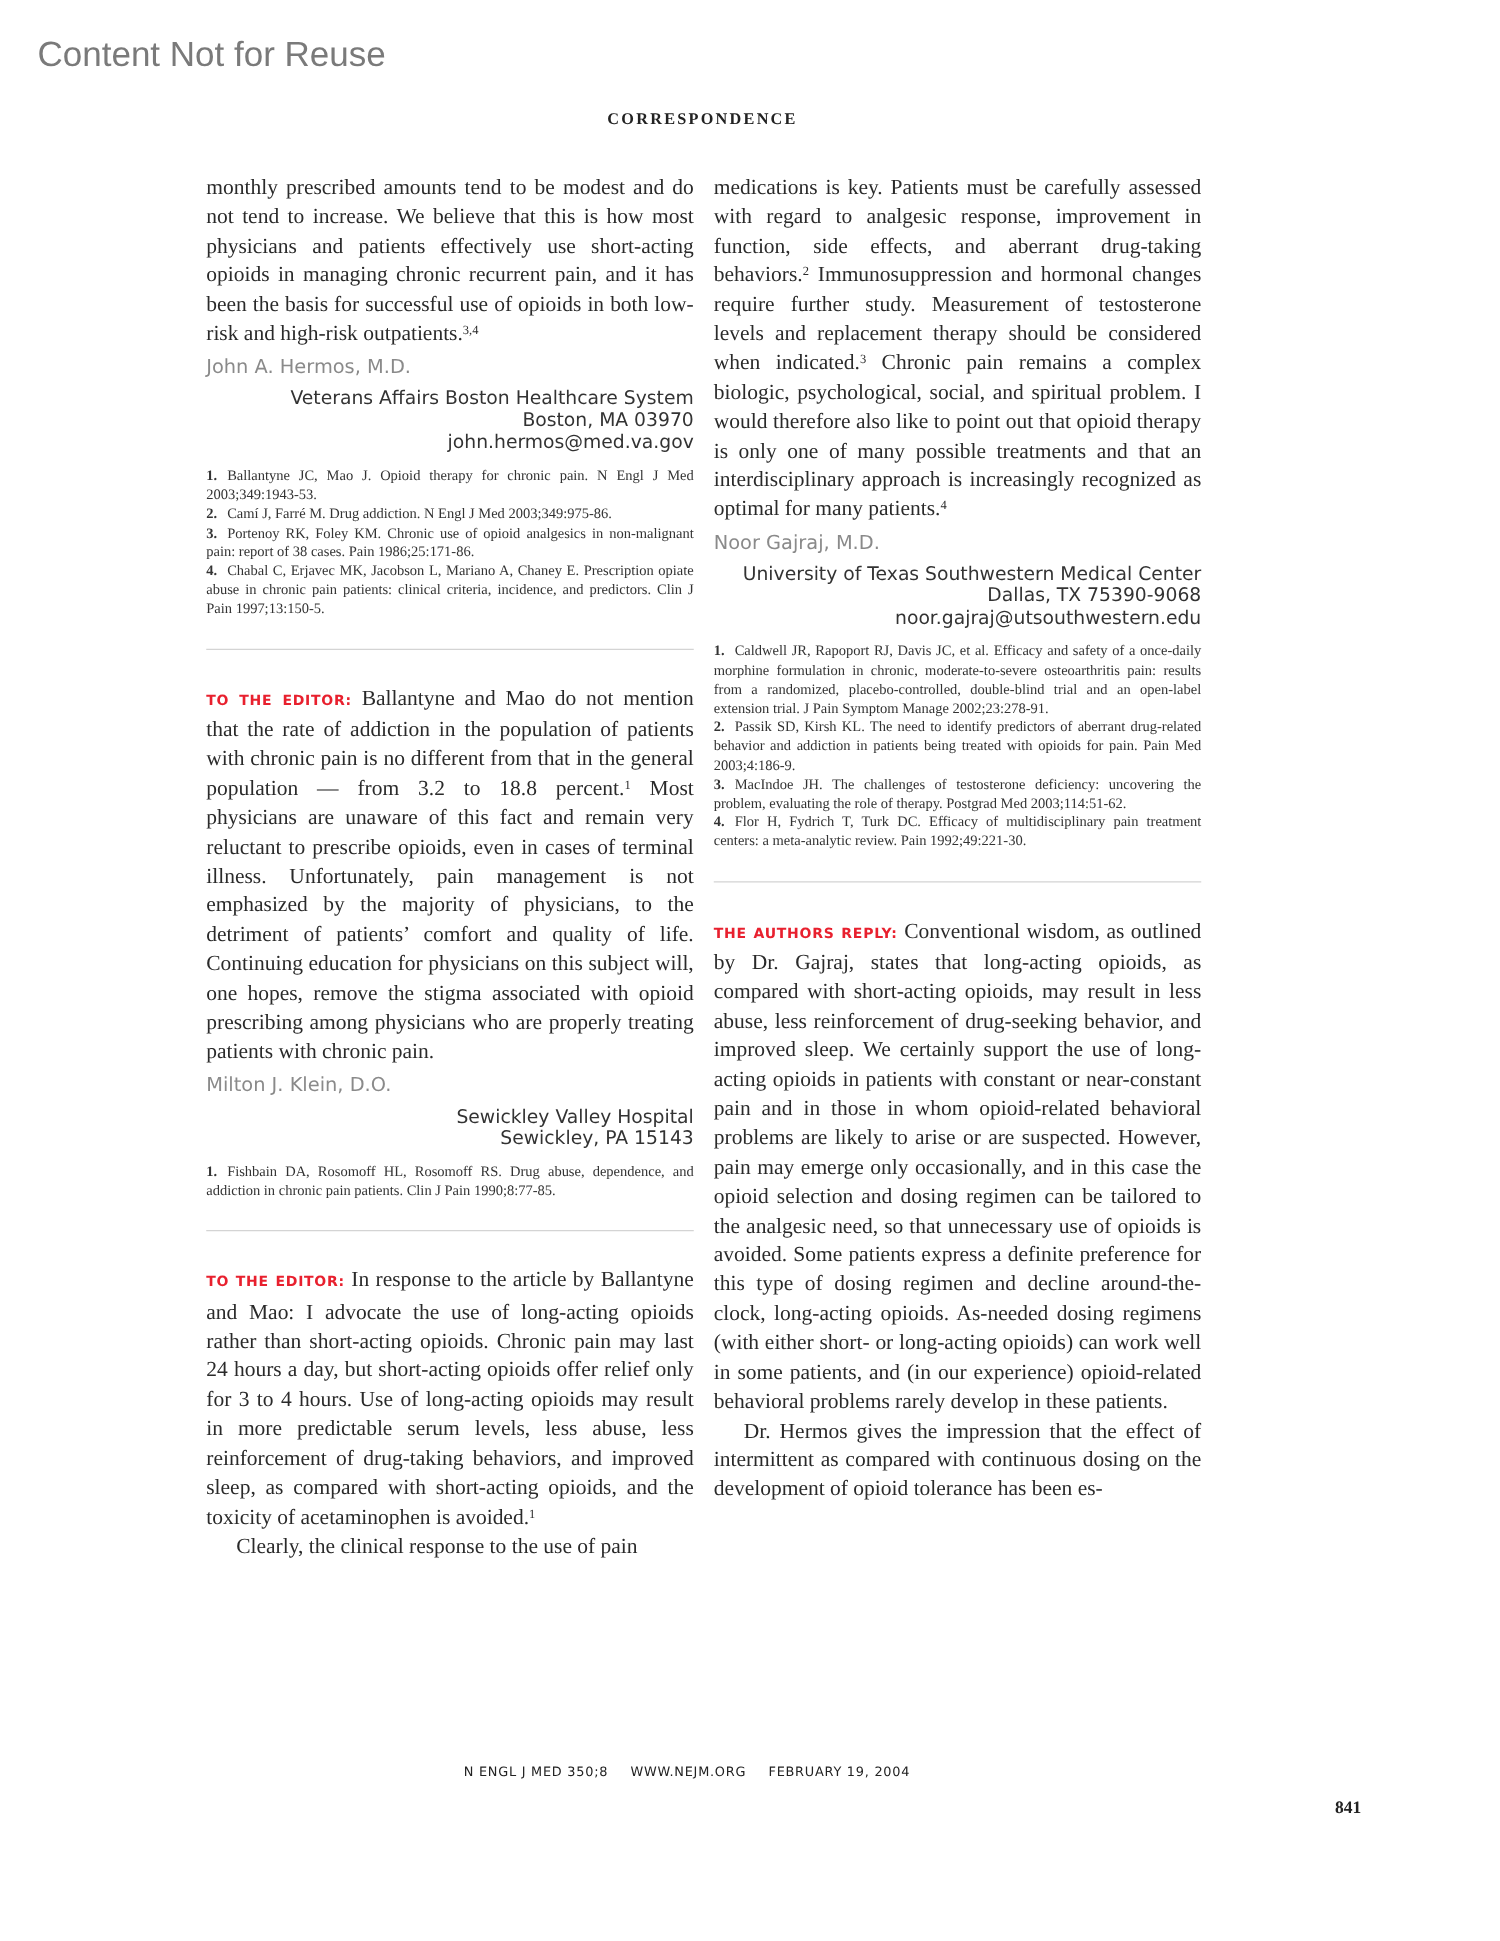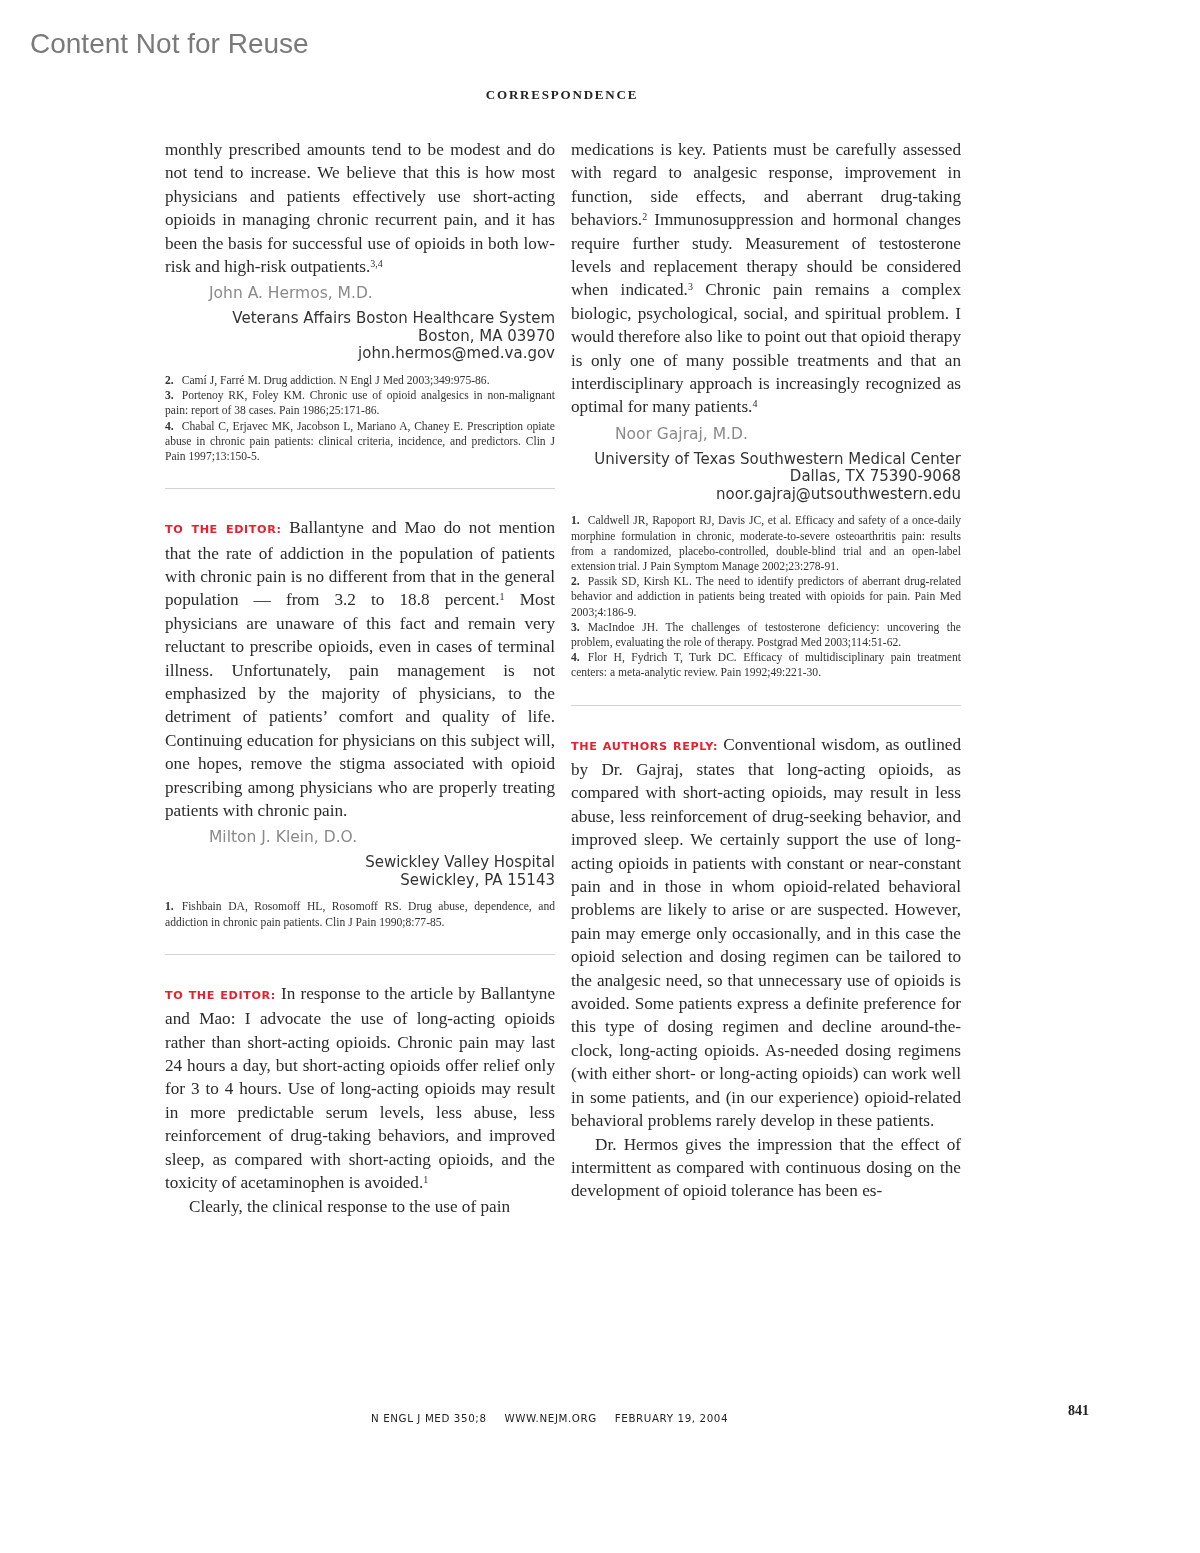--- a/index.html
+++ b/index.html
@@ -24,59 +24,60 @@
     hyphens: manual;
   }
   .body-text.indent { text-indent: 24px; }
   sup { font-size: 10px; vertical-align: 5px; line-height: 0; }
   .kicker {
     font-family: "DejaVu Sans", sans-serif; font-weight: bold; font-size: 11.2px;
     color: #e8202e; letter-spacing: 0.6px; text-transform: uppercase;
   }
   .author-name {
     font-family: "DejaVu Sans", sans-serif; font-size: 15.5px; color: #8a8a8a;
-    margin-top: 6px; margin-bottom: 8px; margin-left: 44px;
+    margin-top: 6px; margin-bottom: 8px;
   }
   .affil {
     font-family: "DejaVu Sans", sans-serif; font-size: 15px; line-height: 17.5px; color: #333;
     margin-bottom: 10px;
     text-align: right;
   }
   .refs { margin: 0; padding: 0; list-style: none; }
   .refs li {
     font-size: 11.6px; line-height: 15.2px; text-align: justify; color: #333;
   }
   .refs li .num { font-weight: bold; margin-right: 8px; }
   .divider { height: 0; border-top: 1.5px solid #d4d4d4; margin: 24px 0 27px 0; }
   .footer {
     position: absolute; top: 1412px; left: 371px;
     font-family: "DejaVu Sans", sans-serif; font-size: 10.3px; color: #222; letter-spacing: 0.6px;
   }
   .footer span { margin-right: 14px; }
   .page-num {
-    position: absolute; top: 1403px; left: 1068px;
+    position: absolute; top: 1439px; left: 1068px;
     font-family: "Liberation Serif", serif; font-size: 14px; color: #222; font-weight: bold;
   }
 </style>
 </head>
 <body>
 
 <div class="watermark">Content Not for Reuse</div>
 <div class="running-head">CORRESPONDENCE</div>
 
 <div class="col left">
   <section>
     <p class="body-text"><span>monthly prescribed amounts tend to be modest and do not tend to increase. We believe that this is how most physicians and patients effectively use short-acting opioids in managing chronic recurrent pain, and it has been the basis for successful use of opioids in both low-risk and high-risk outpatients.</span><sup>3,4</sup></p>
     <div class="author-name">John A. Hermos, M.D.</div>
     <div class="affil">
       <div>Veterans Affairs Boston Healthcare System</div>
       <div>Boston, MA 03970</div>
       <div>john.hermos@med.va.gov</div>
     </div>
     <ul class="refs">
+      <li><span class="num">1.</span><span>Ballantyne JC, Mao J. Opioid therapy for chronic pain. N Engl J Med 2003;349:1943-53.</span></li>
       <li><span class="num">2.</span><span>Camí J, Farré M. Drug addiction. N Engl J Med 2003;349:975-86.</span></li>
       <li><span class="num">3.</span><span>Portenoy RK, Foley KM. Chronic use of opioid analgesics in non-malignant pain: report of 38 cases. Pain 1986;25:171-86.</span></li>
       <li><span class="num">4.</span><span>Chabal C, Erjavec MK, Jacobson L, Mariano A, Chaney E. Prescription opiate abuse in chronic pain patients: clinical criteria, incidence, and predictors. Clin J Pain 1997;13:150-5.</span></li>
     </ul>
   </section>
 
   <div class="divider"></div>
 
   <section>
     <p class="body-text"><span class="kicker">TO THE EDITOR:</span> <span>Ballantyne and Mao do not mention that the rate of addiction in the population of patients with chronic pain is no different from that in the general population — from 3.2 to 18.8 percent.</span><sup>1</sup> <span>Most physicians are unaware of this fact and remain very reluctant to prescribe opioids, even in cases of terminal illness. Unfortunately, pain management is not emphasized by the majority of physicians, to the detriment of patients’ comfort and quality of life. Continuing education for physicians on this subject will, one hopes, remove the stigma associated with opioid prescribing among physicians who are properly treating patients with chronic pain.</span></p>

